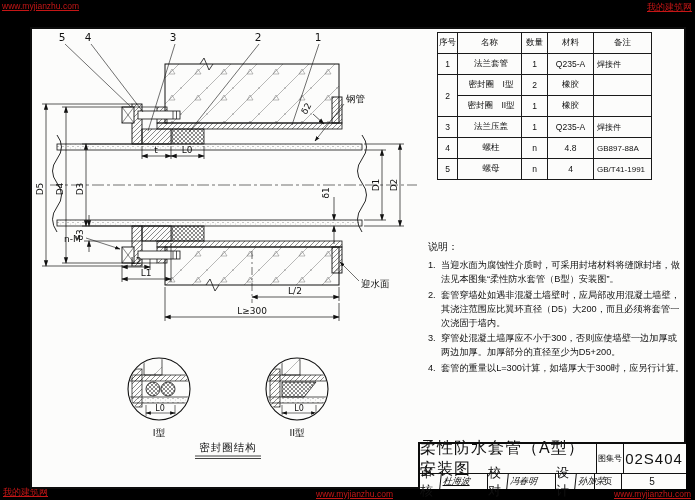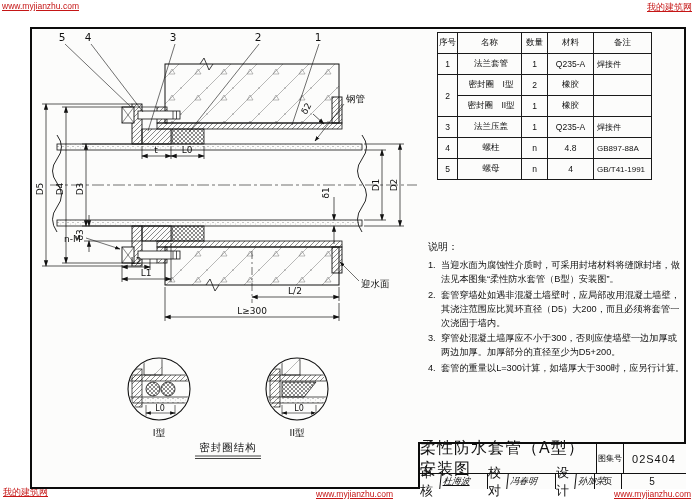--- a/index.html
+++ b/index.html
@@ -1,16 +1,16 @@
 <!DOCTYPE html>
 <html><head>
 <meta charset="utf-8">
 <style>
   html,body{margin:0;padding:0;background:#e8e8e8;}
-  .page{position:relative;width:695px;height:500px;background:#ffffff;overflow:hidden;
+  .page{position:relative;width:695px;height:500px;background:#000000;overflow:hidden;
         font-family:"Liberation Sans","DejaVu Sans",sans-serif;color:#111;}
   .wm{position:absolute;color:#c51616;font-size:8.5px;text-decoration:underline;white-space:nowrap;}
   .wm.cjk{font-size:9px;}
   .frame{position:absolute;left:30px;top:27px;width:656px;height:462px;border:2.5px solid #0c0c0c;
          background:#fcfcfb;box-sizing:border-box;}
   svg text{font-family:"DejaVu Sans","Liberation Sans",sans-serif;fill:#111;}
   .dtxt{font-size:9px;}
   .ctxt{font-size:10.5px;}
   .cjk9{font-size:9.5px;}
   
@@ -31,21 +31,21 @@
   
   .tblock{position:absolute;right:-2px;bottom:-2px;width:268px;border-top:2px solid #0c0c0c;
           border-left:2px solid #0c0c0c;background:#fcfcfb;box-sizing:border-box;}
   .tb-row{display:flex;align-items:stretch;}
   .tb-row1{height:29px;border-bottom:1px solid #111;}
   .tb-row2{height:15px;}
   .tb-cell{display:flex;align-items:center;justify-content:center;box-sizing:border-box;}
   .bl{border-left:1px solid #111;}
   .tb-title{flex:none;width:176px;font-size:16px;letter-spacing:1px;}
   .tb-lab{flex:none;width:27px;font-size:8px;}
-  .tb-val{flex:none;width:61px;font-size:11px;letter-spacing:1px;}
+  .tb-val{flex:none;width:61px;font-size:15px;letter-spacing:1px;}
   .tb-slab{flex:none;width:20px;font-size:13px;}
   .sig{flex:none;font-size:9px;font-style:italic;white-space:nowrap;overflow:visible;
        justify-content:flex-start;padding-left:2px;transform:skewX(-6deg);}
   .sig1{width:47px;text-decoration:underline;}
   .sig2{width:48px;}
   .sig3{width:19px;}
   .pg-lab{flex:none;width:27px;font-size:8.5px;}
   .pg-val{flex:none;width:61px;font-size:10px;}
 </style>
 </head>

